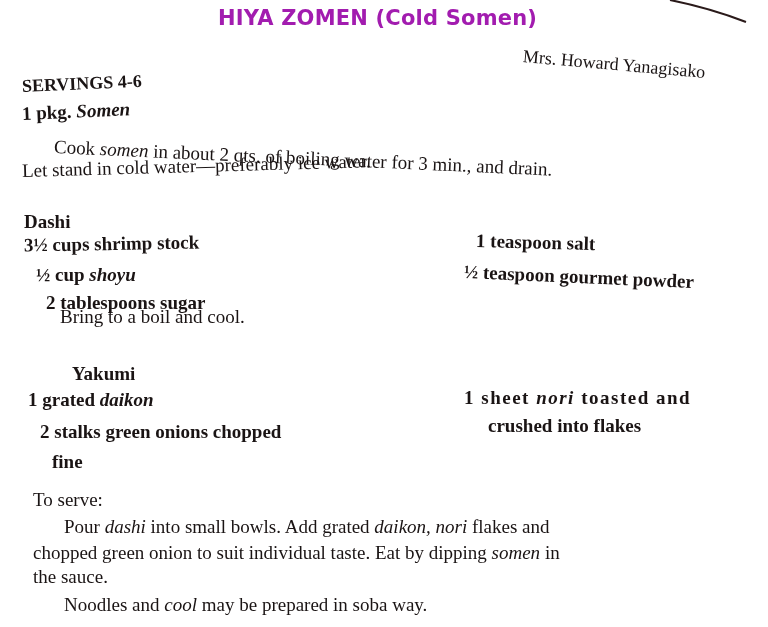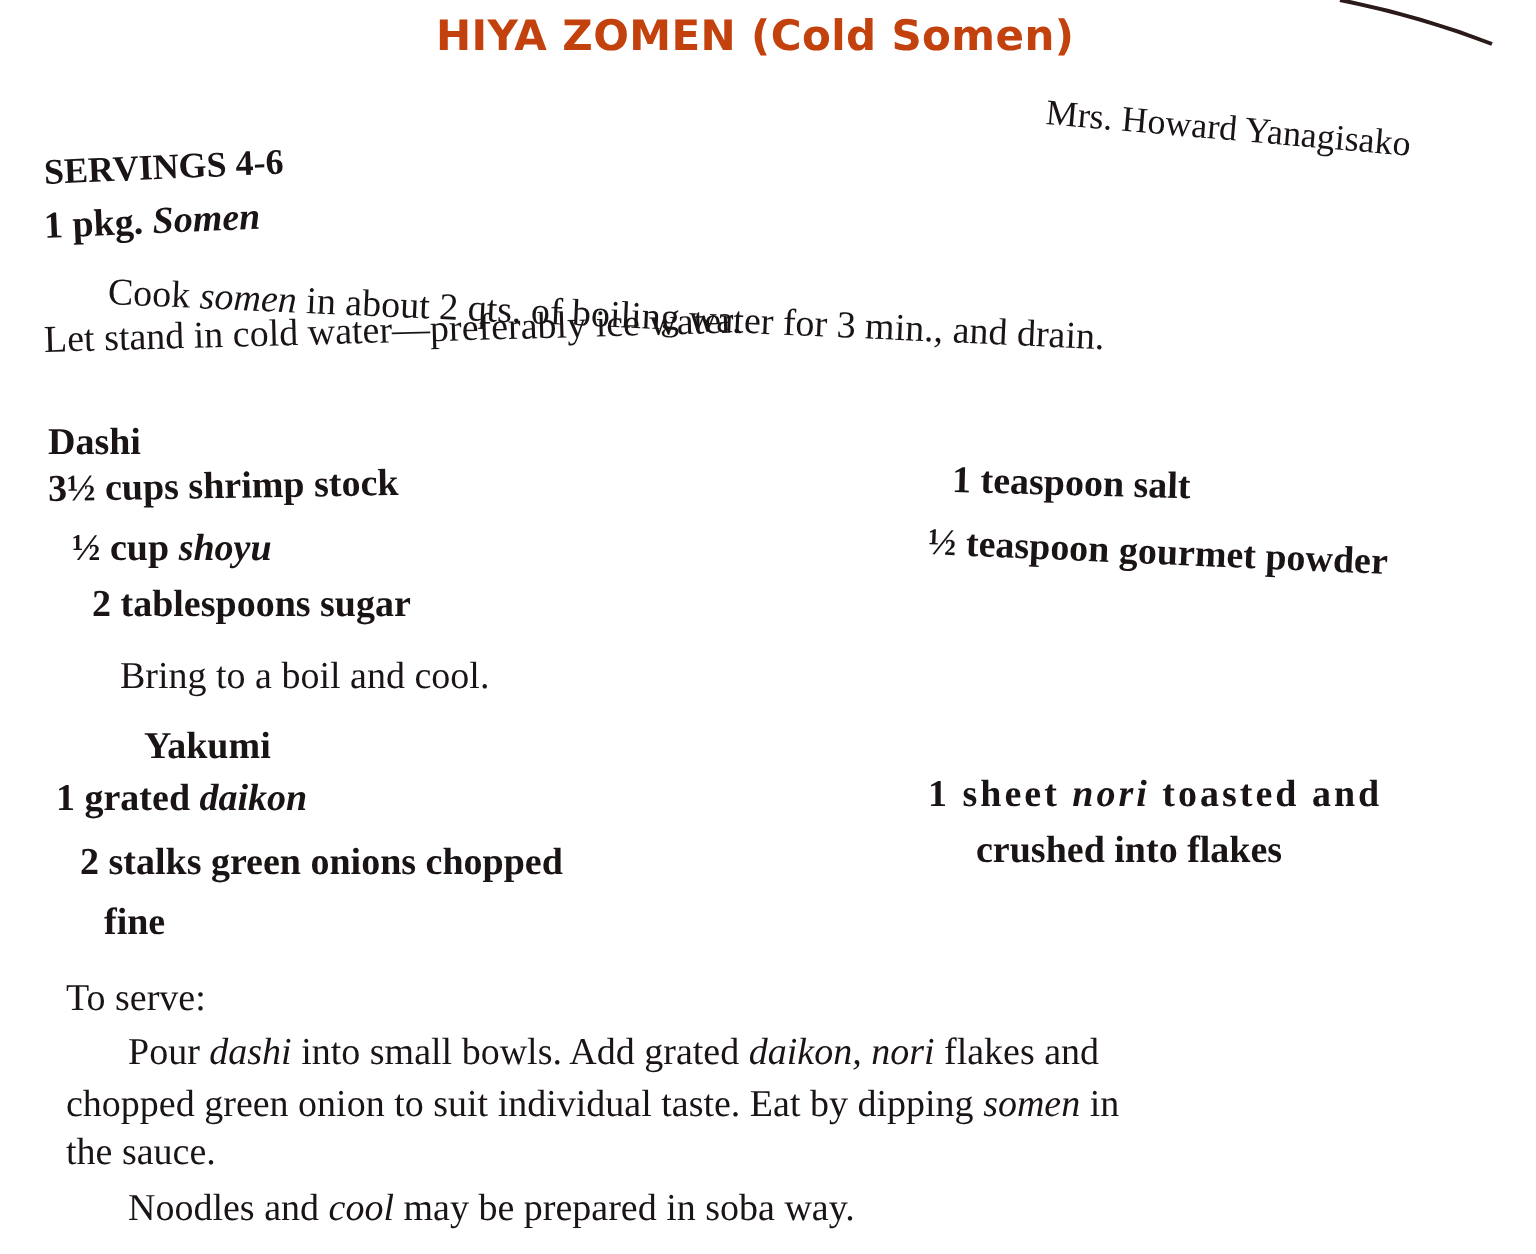--- a/index.html
+++ b/index.html
@@ -3,21 +3,21 @@
 <meta charset="utf-8">
 <style>
   html, body { margin:0; padding:0; }
   body {
     width:768px; height:627px; overflow:hidden; background:#ffffff; position:relative;
     font-family:"Liberation Serif", "DejaVu Serif", serif; color:#1a1414;
   }
   .abs { position:absolute; white-space:nowrap; }
   .title {
     font-family:"DejaVu Sans", "Liberation Sans", sans-serif; font-weight:bold;
-    font-size:21px; left:218px; top:6px; letter-spacing:0.2px; color:#c2410c;
+    font-size:21px; left:218px; top:6px; letter-spacing:0.2px; color:#a21caf;
   }
   .curve { position:absolute; left:600px; top:0; width:168px; height:40px; }
   .author { font-size:18px; left:523px; top:46px; transform:rotate(5deg); transform-origin:left center; }
   .bold { font-weight:bold; }
   .servings { font-size:18px; left:22px; top:76px; transform:rotate(-2.5deg); transform-origin:left center; }
   .pkg { font-size:19px; left:22px; top:103px; transform:rotate(-2.5deg); transform-origin:left center; }
   .cook { font-size:19px; left:54px; top:136px; transform:rotate(2.6deg); transform-origin:left center; }
   .letstand { font-size:19px; left:22px; top:160px; transform:rotate(-1.6deg); transform-origin:left center; }
   .ing { font-size:19px; }
   .i { font-style:italic; }
@@ -56,21 +56,21 @@
 </div>
 <div class="abs ing bold" style="left:36px; top:264px;">
   <span>½</span>
   <span>cup</span>
   <span class="i">shoyu</span>
 </div>
 <div class="abs ing bold" style="left:46px; top:292px;">
   <span>2</span>
   <span>tablespoons sugar</span>
 </div>
-<div class="abs para" style="left:60px; top:328px;">Bring to a boil and cool.</div>
+<div class="abs para" style="left:60px; top:306px;">Bring to a boil and cool.</div>
 
 <div class="abs ing bold" style="left:476px; top:230px; transform:rotate(1.5deg); transform-origin:left center;">
   <span>1</span>
   <span>teaspoon salt</span>
 </div>
 <div class="abs ing bold" style="left:464px; top:261px; transform:rotate(2.5deg); transform-origin:left center;">
   <span>½</span>
   <span>teaspoon gourmet powder</span>
 </div>
 

